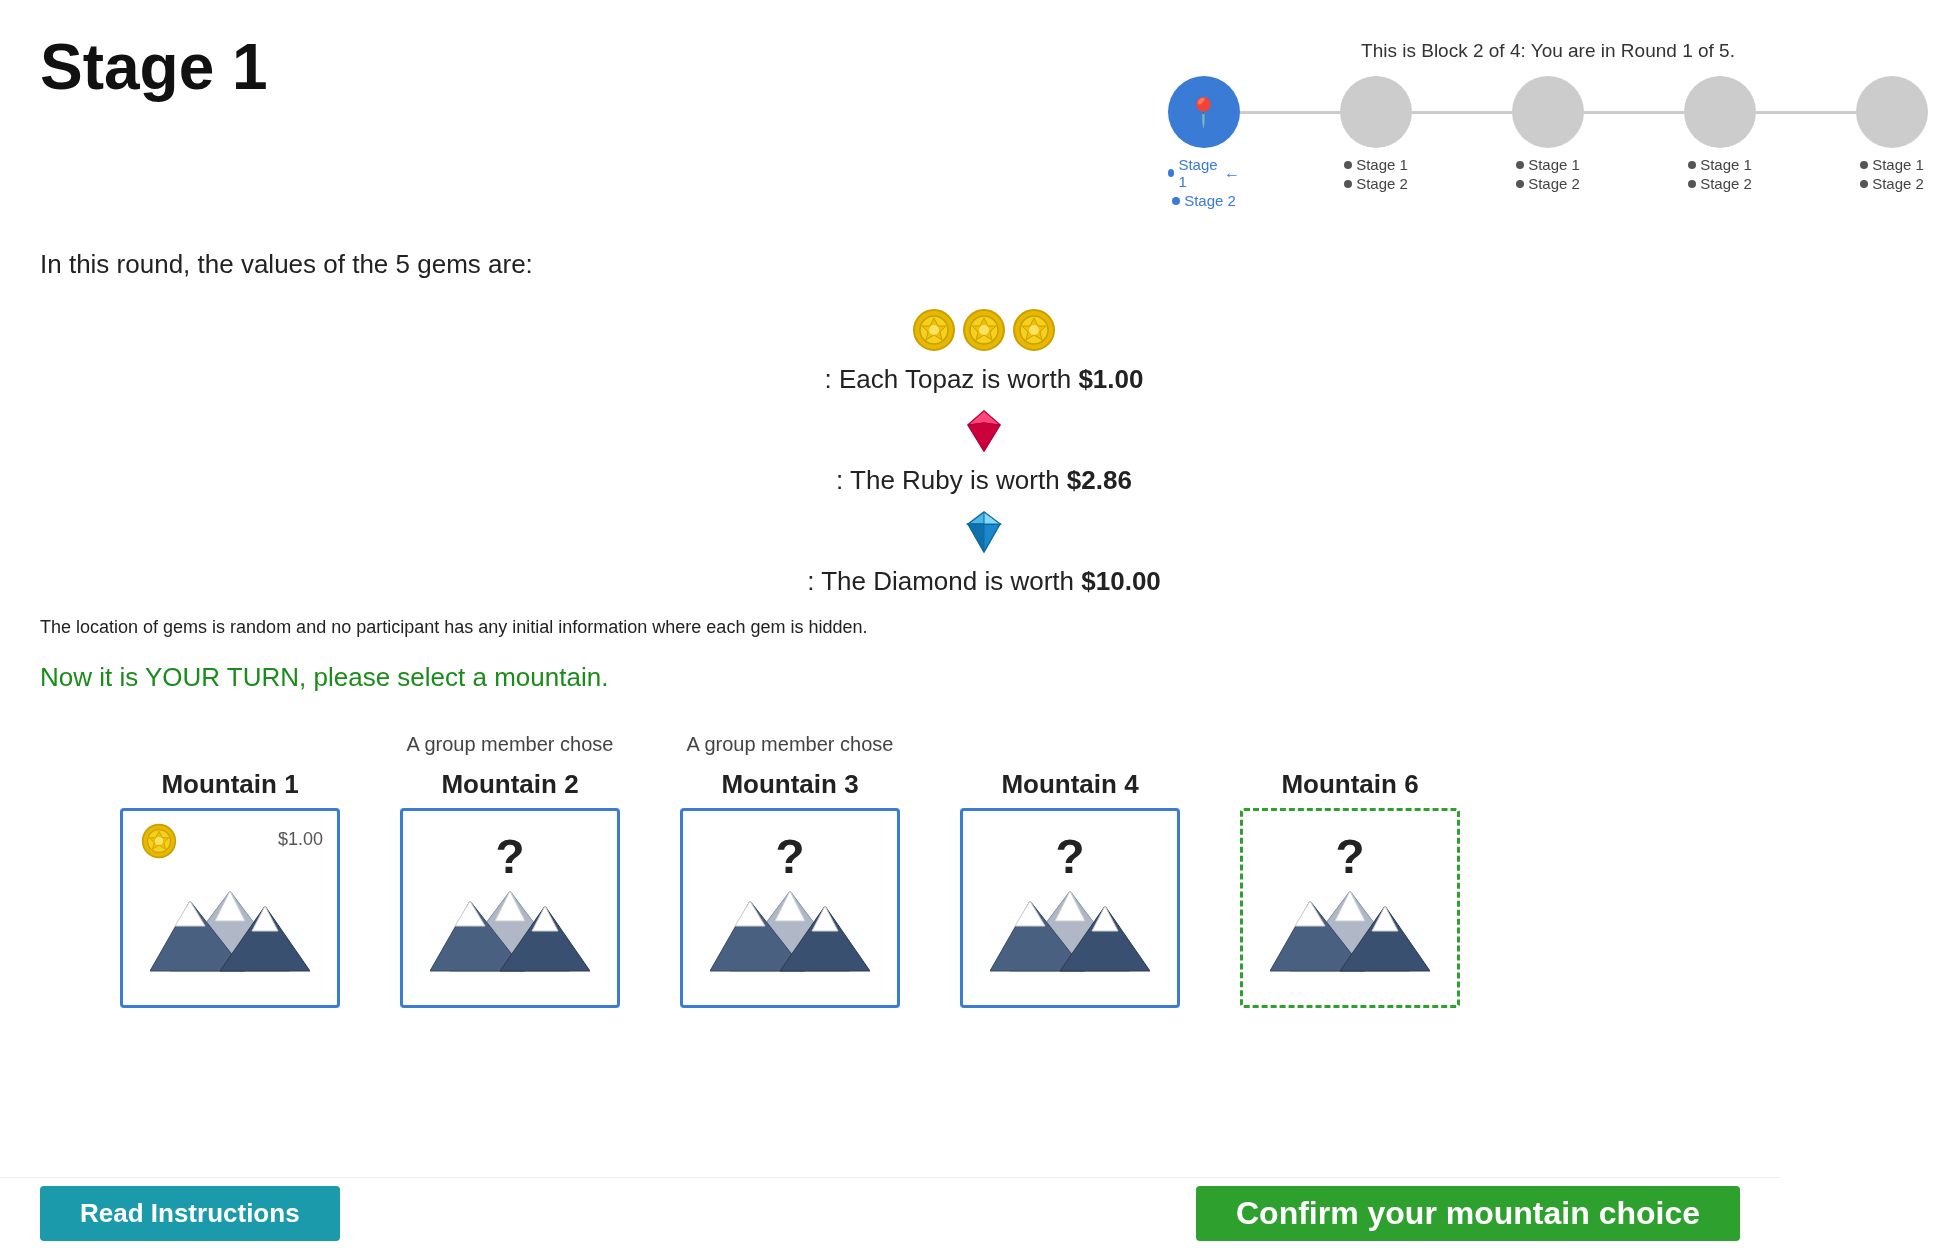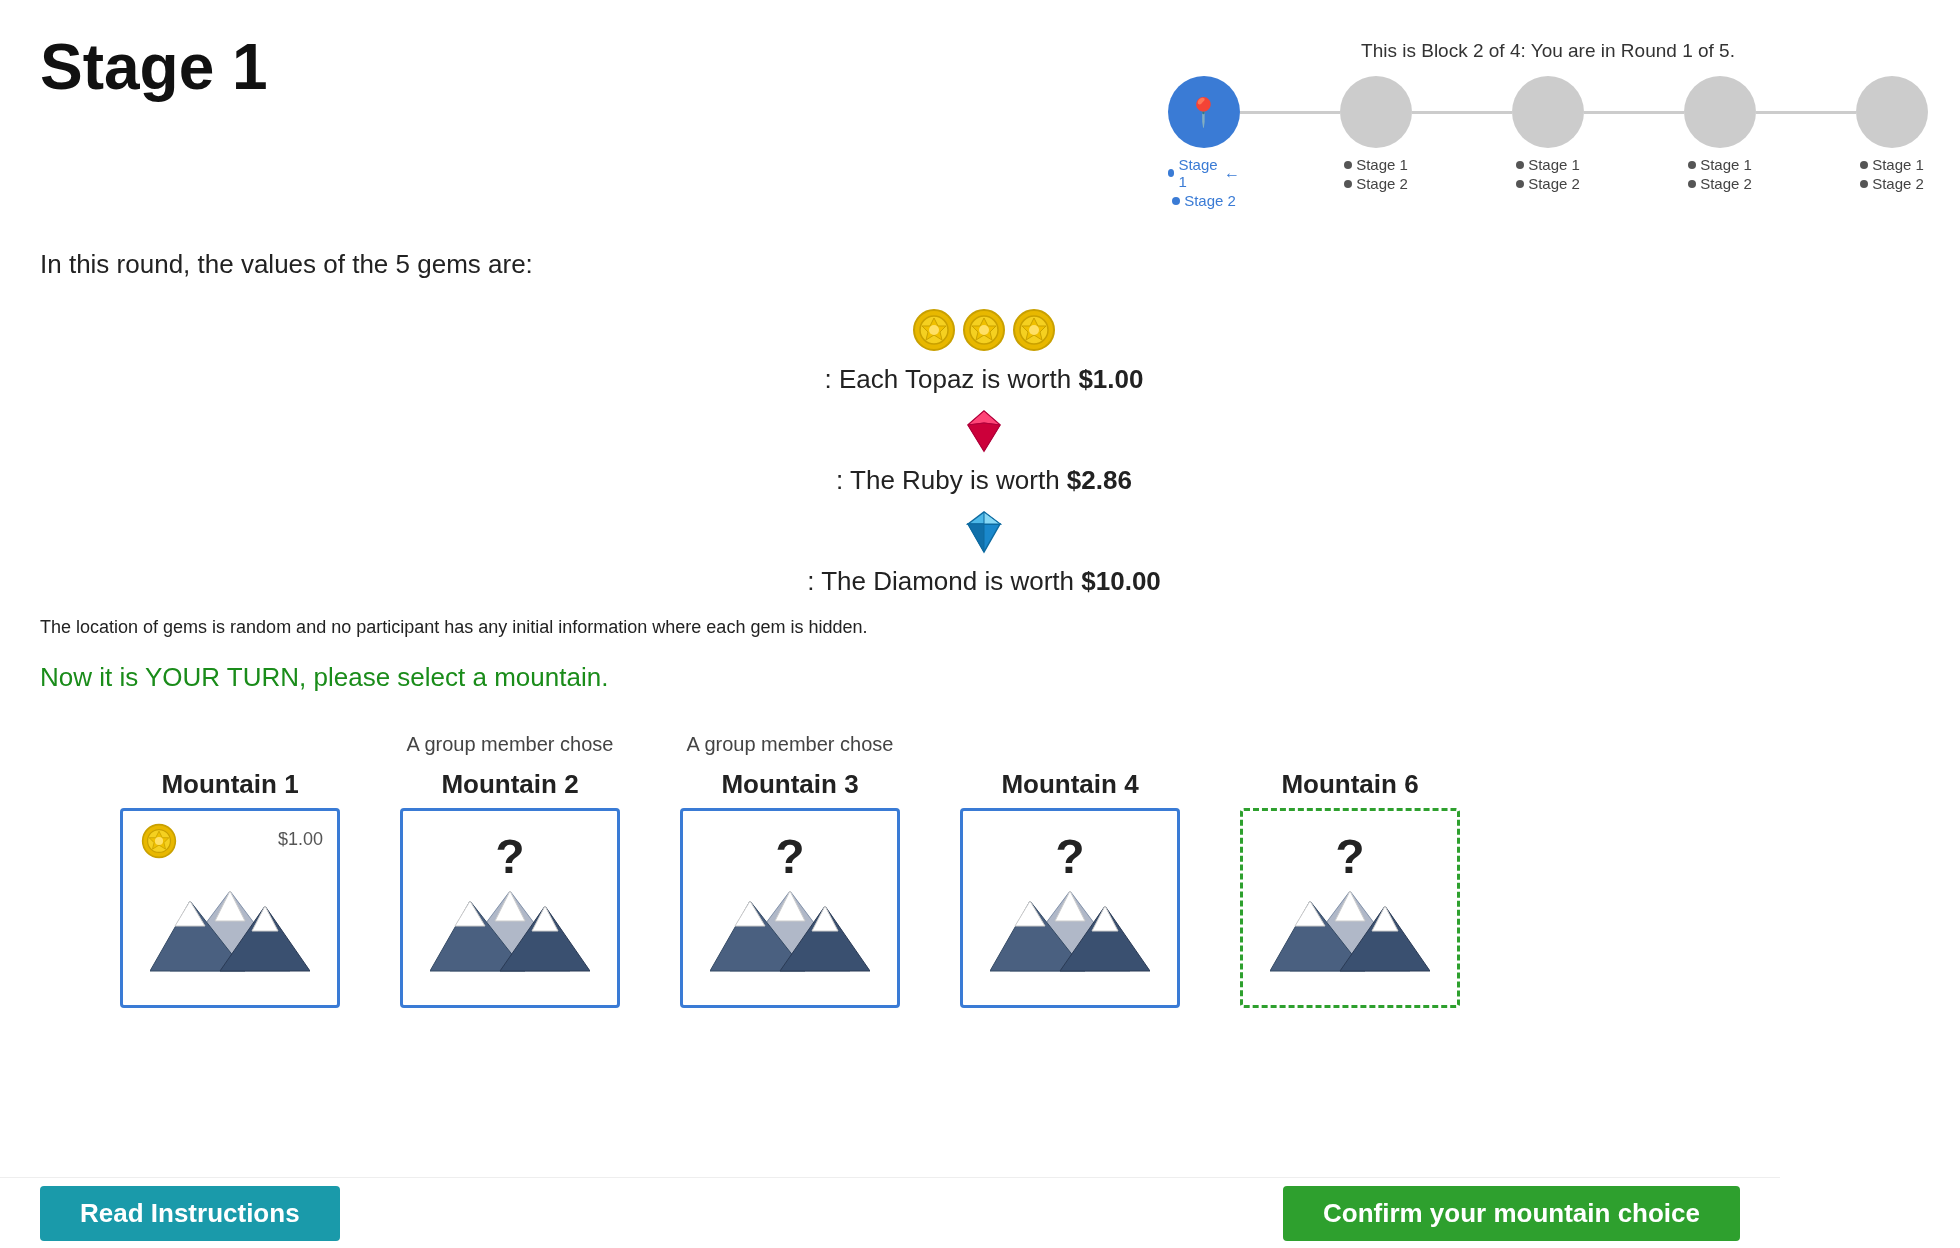--- a/index.html
+++ b/index.html
@@ -253,21 +253,21 @@
       border-radius: 4px;
       cursor: pointer;
     }
 
     .btn-confirm {
       background: #2ea02e;
       color: #fff;
       border: none;
       padding: 0 40px;
       height: 55px;
-      font-size: 26px;
+      font-size: 32px;
       font-weight: bold;
       border-radius: 4px;
       cursor: pointer;
     }
   </style>
 </head>
 <body>
 
 <div class="main-content">
 

